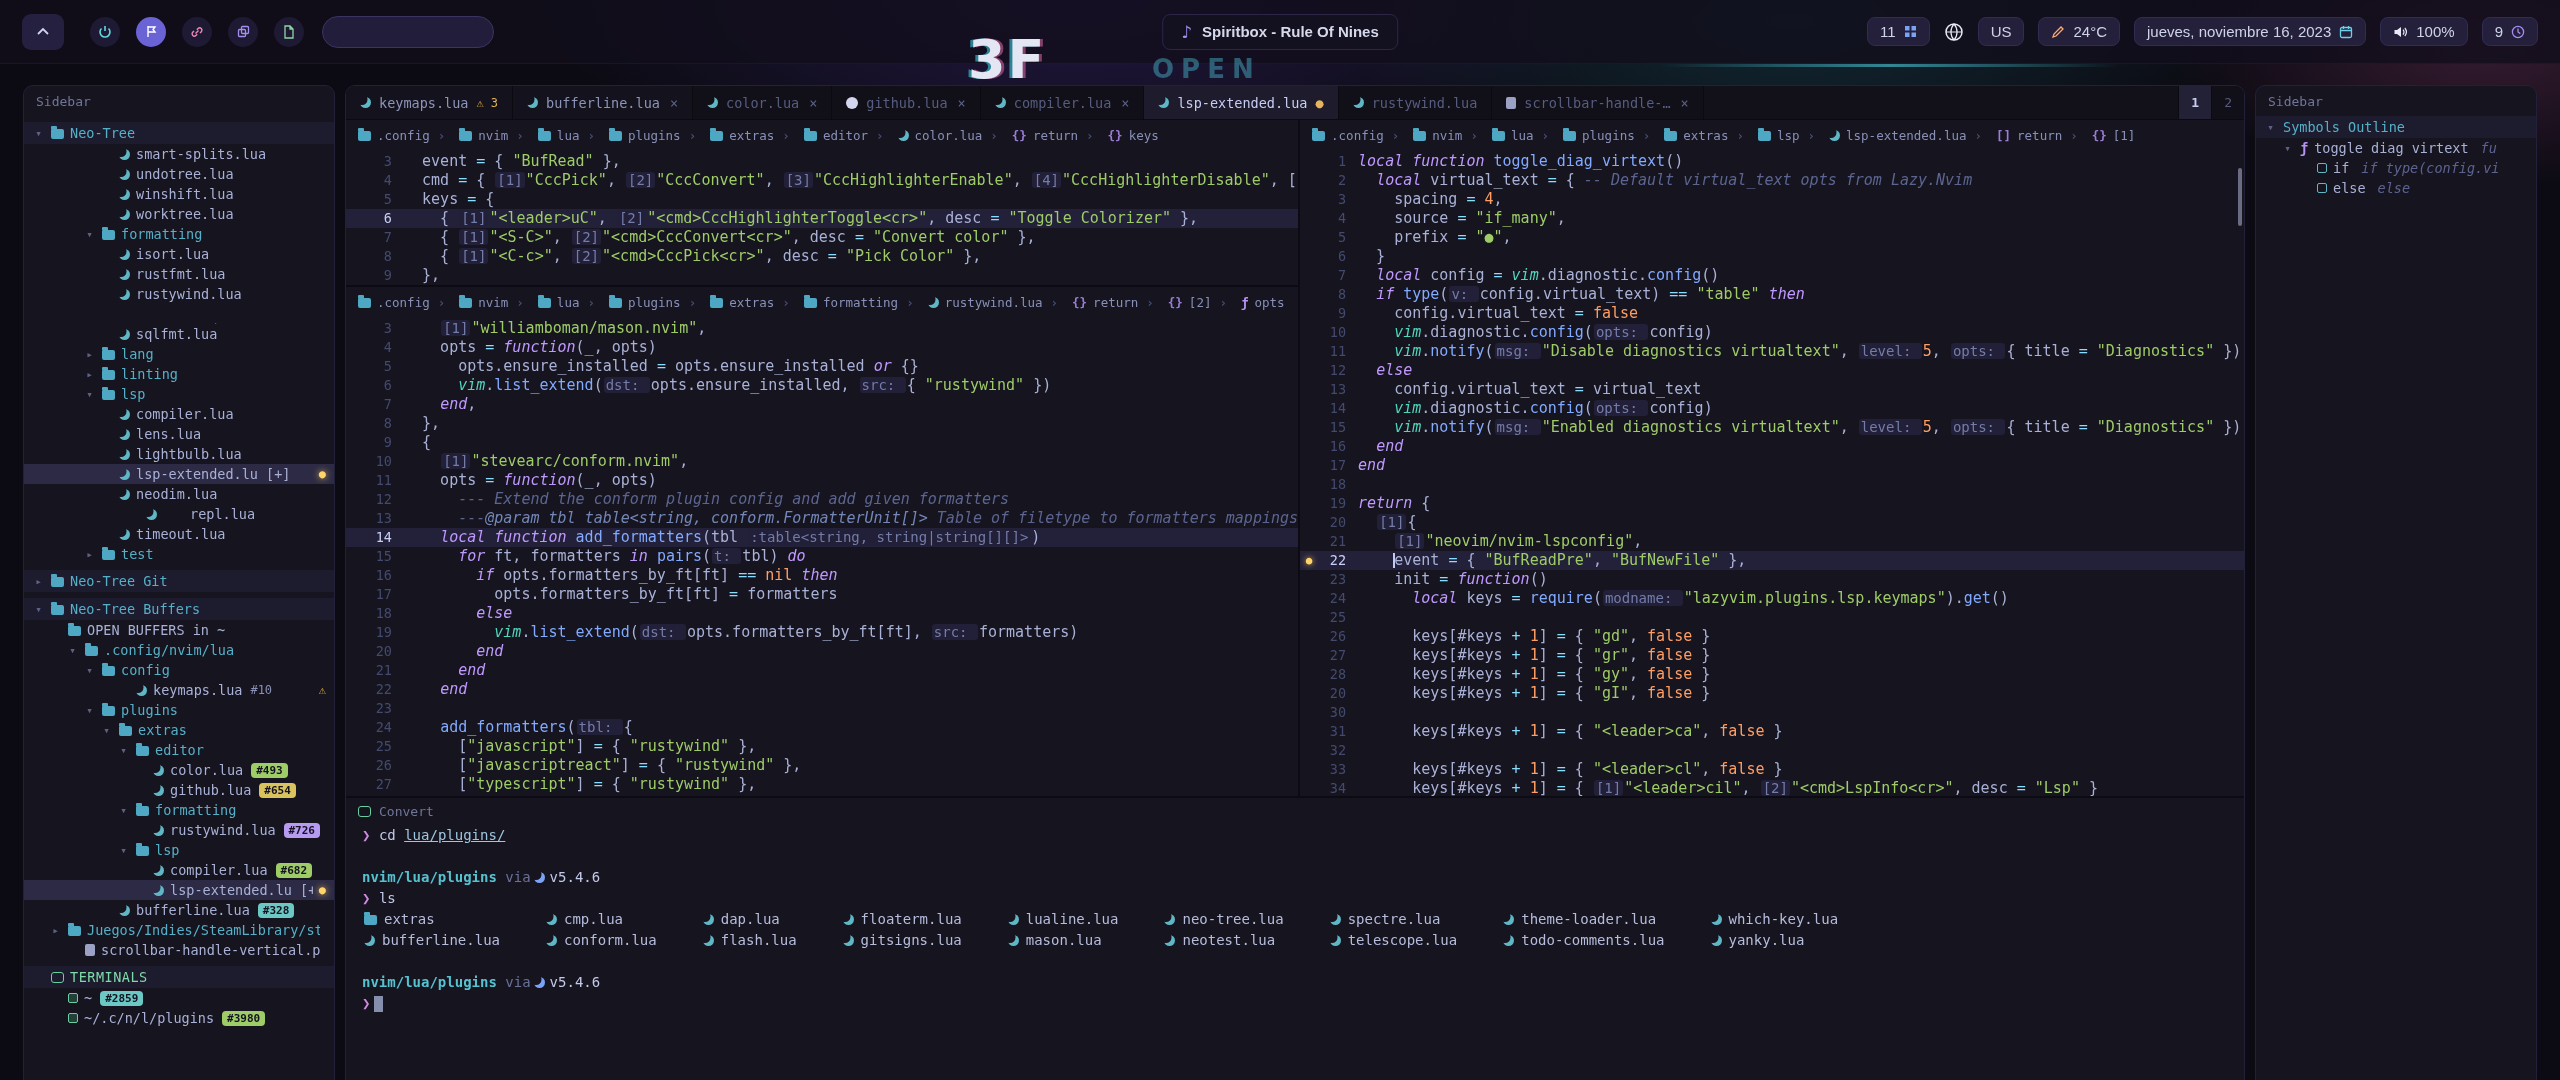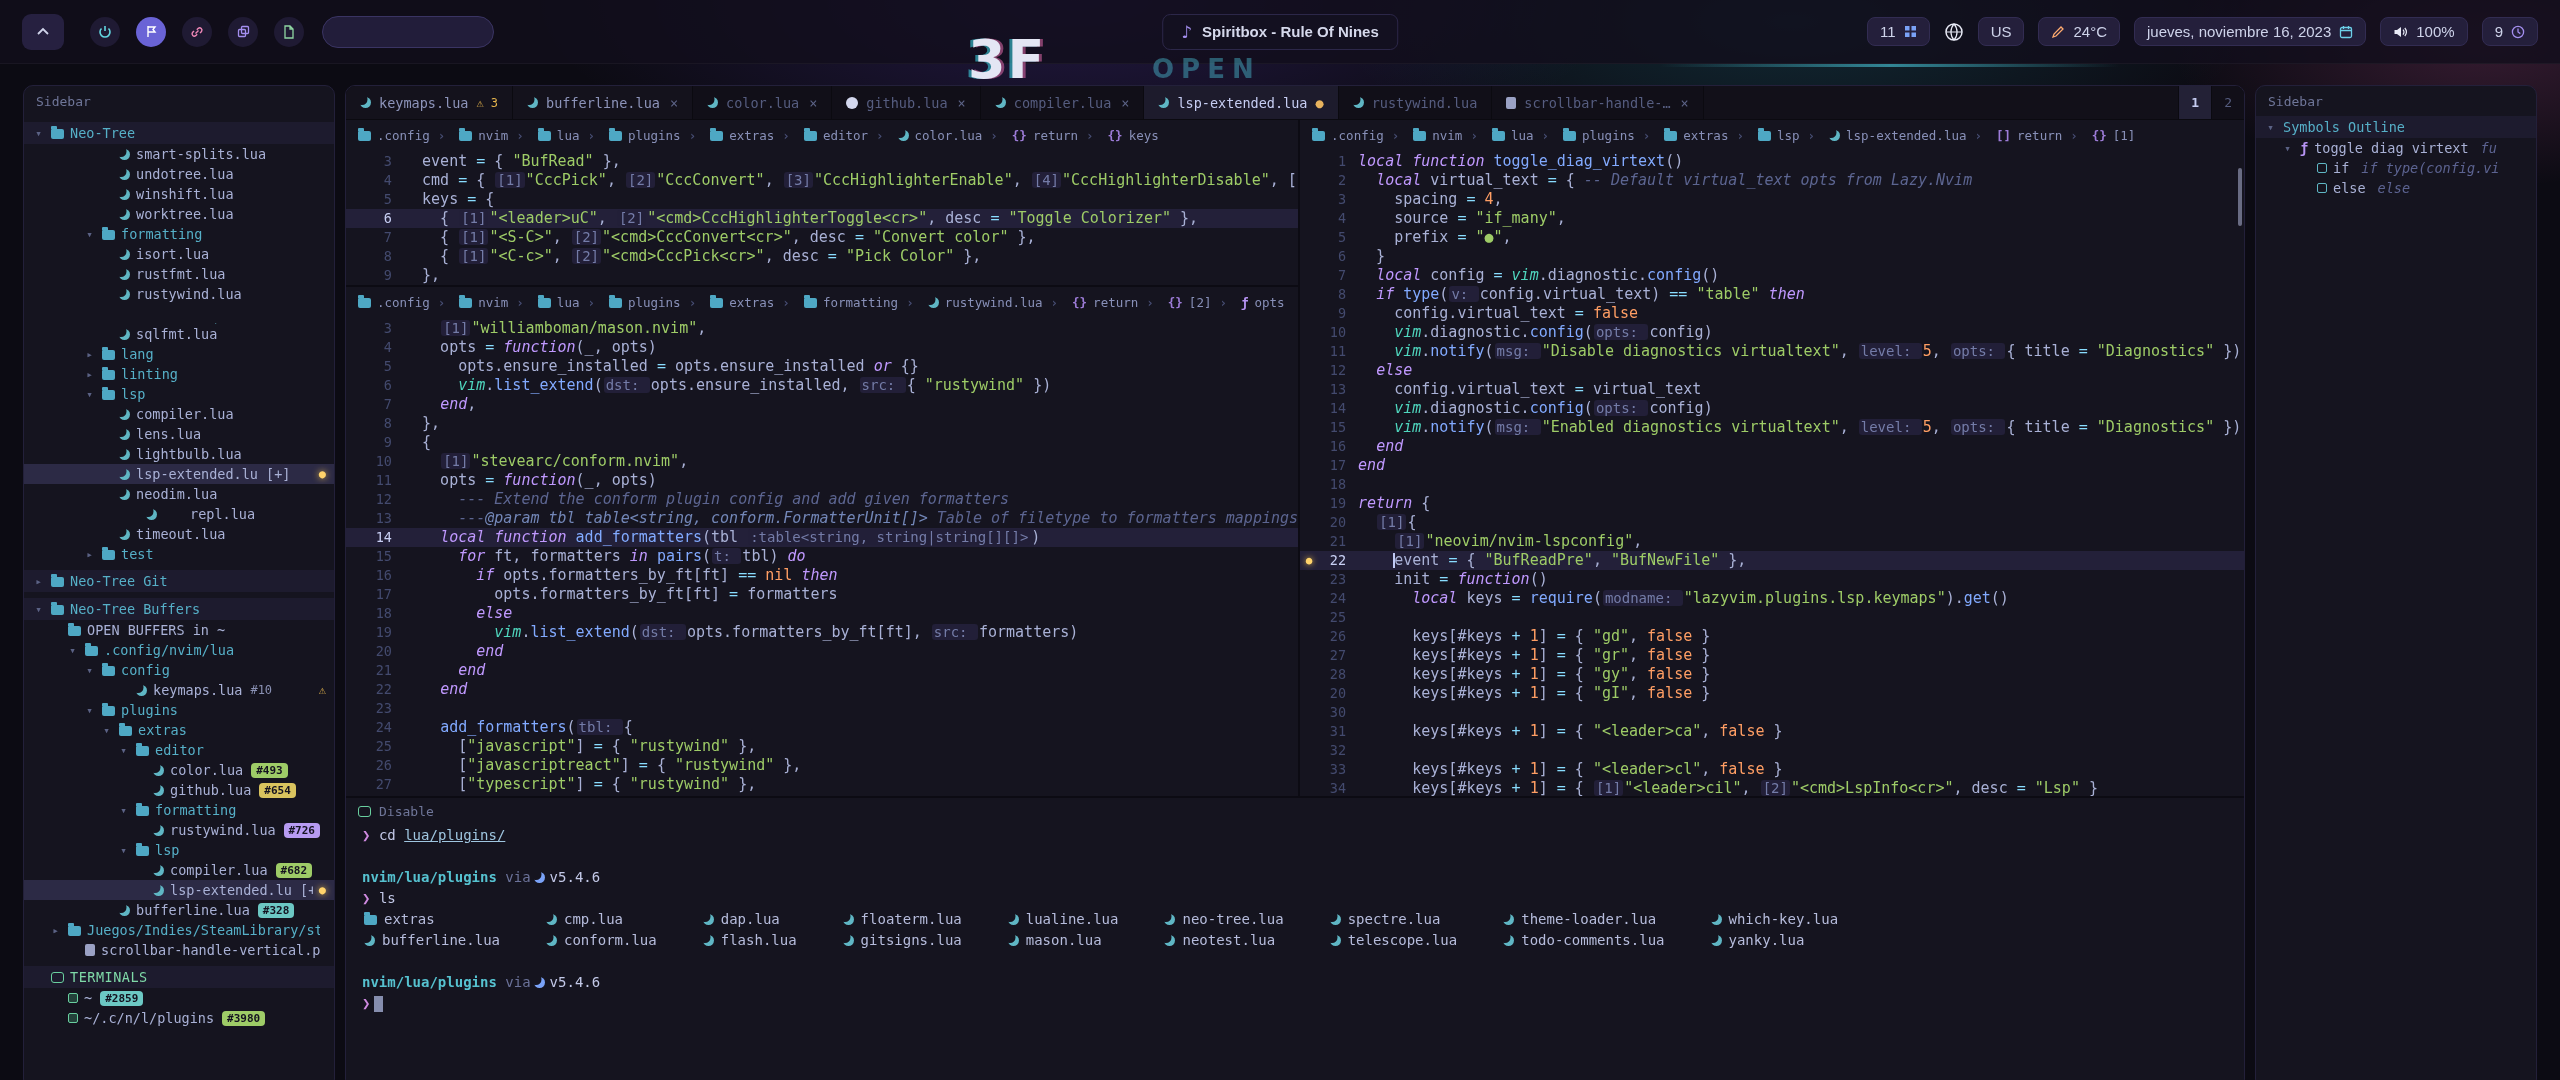--- a/index.html
+++ b/index.html
@@ -1100,21 +1100,21 @@
                 <span class="ltext"><span class="seg">      keys[#keys </span><span class="seg c-o">+ </span><span class="seg c-n">1</span><span class="seg">] </span><span class="seg c-o">= </span><span class="seg">{ </span><span class="seg c-h">[1]</span><span class="seg c-s">"&lt;leader&gt;cil"</span><span class="seg">, </span><span class="seg c-h">[2]</span><span class="seg c-s">"&lt;cmd&gt;LspInfo&lt;cr&gt;"</span><span class="seg">, desc </span><span class="seg c-o">= </span><span class="seg c-s">"Lsp"</span><span class="seg"> }</span></span>
               </div>
             </div>
           <div class="scrollbar"></div>
         </div>
       </div>
 
       <div class="floaterm">
         <div class="winbar">
             <span class="term-icon"></span>
-            <span>Disable</span>
+            <span>Convert</span>
           </div>
         <div class="termbody">
           <div class="tline"><span class="prompt">❯</span> <span class="tcmd">cd</span> <span class="tunder">lua/plugins/</span></div>
           <div class="tline"></div>
           <div class="tline"><span class="tcwd">nvim/lua/plugins</span> <span class="tdim">via</span><span class="moon"></span><span class="tcmd">v5.4.6</span></div>
           <div class="tline"><span class="prompt">❯</span> <span class="tcmd">ls</span></div>
           <div class="lsgrid">
 
           <span class="lsitem">
                 <span class="lsicon folder-icon"></span>

